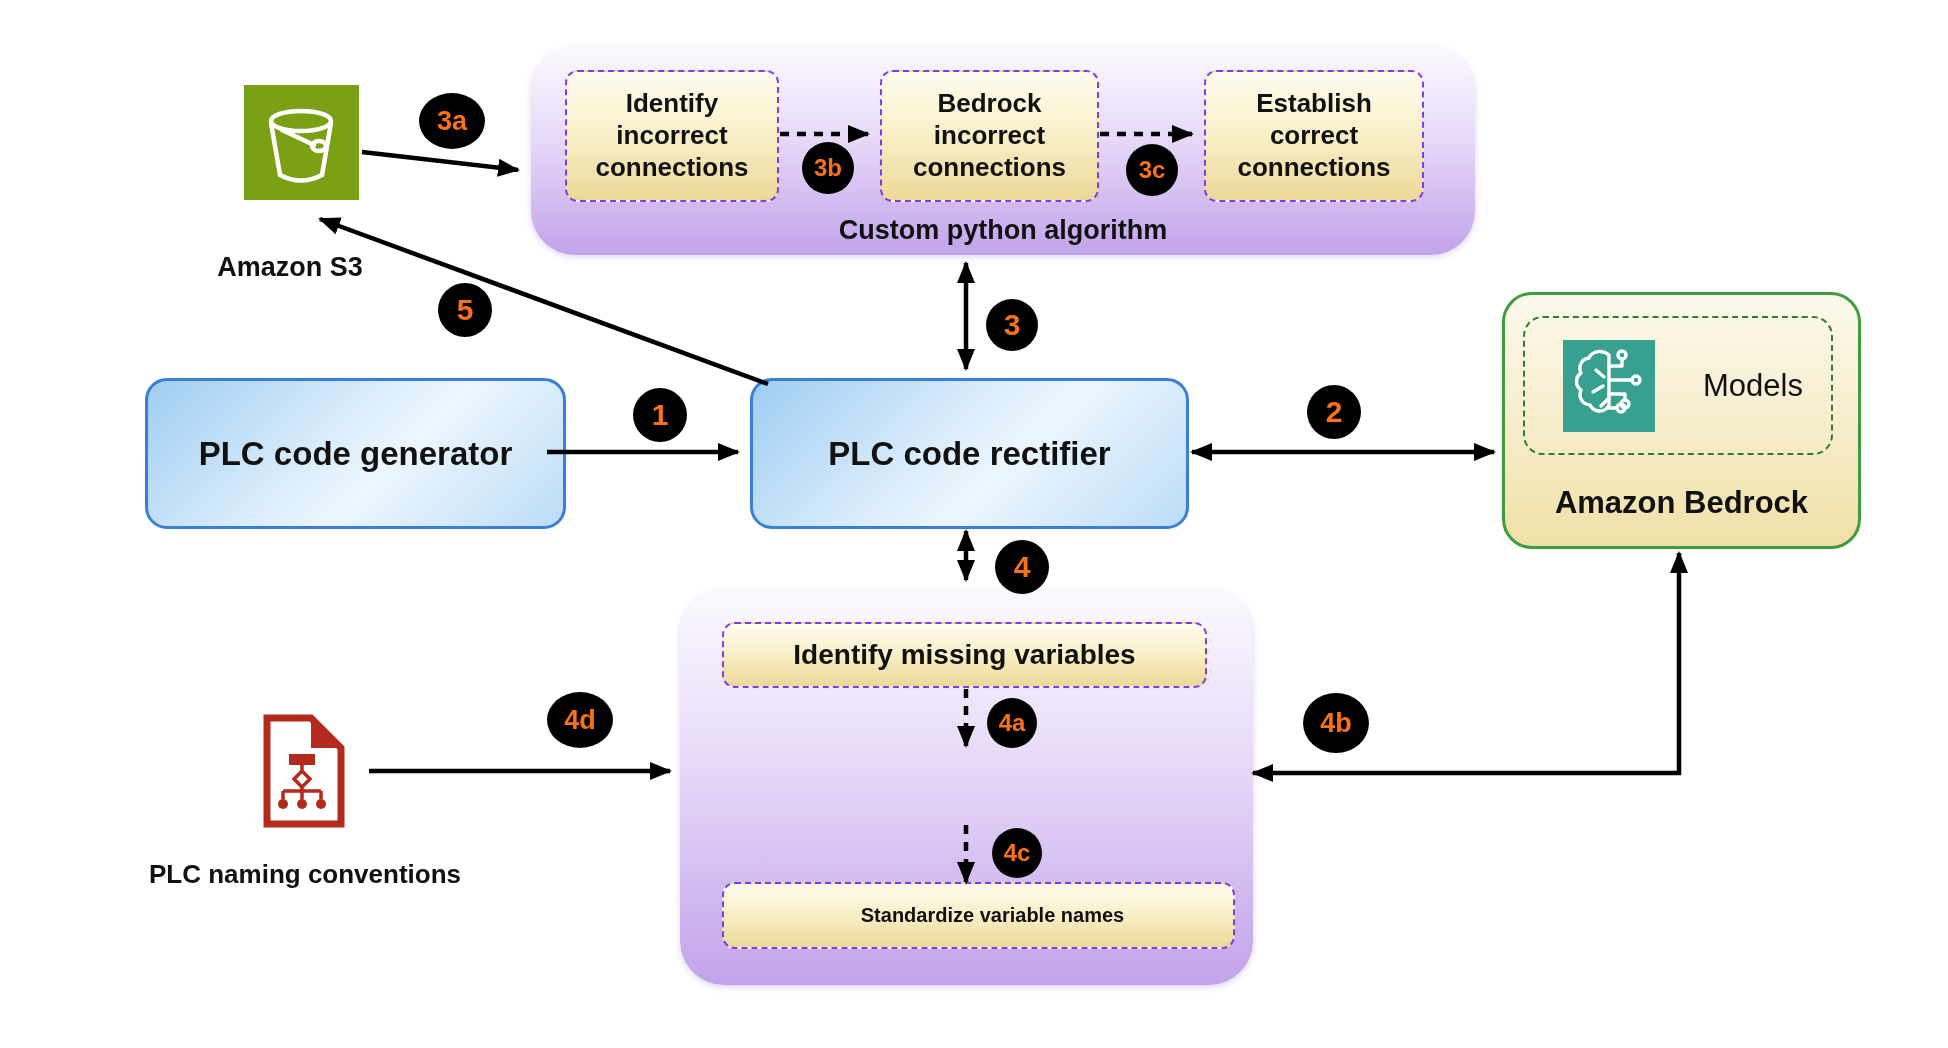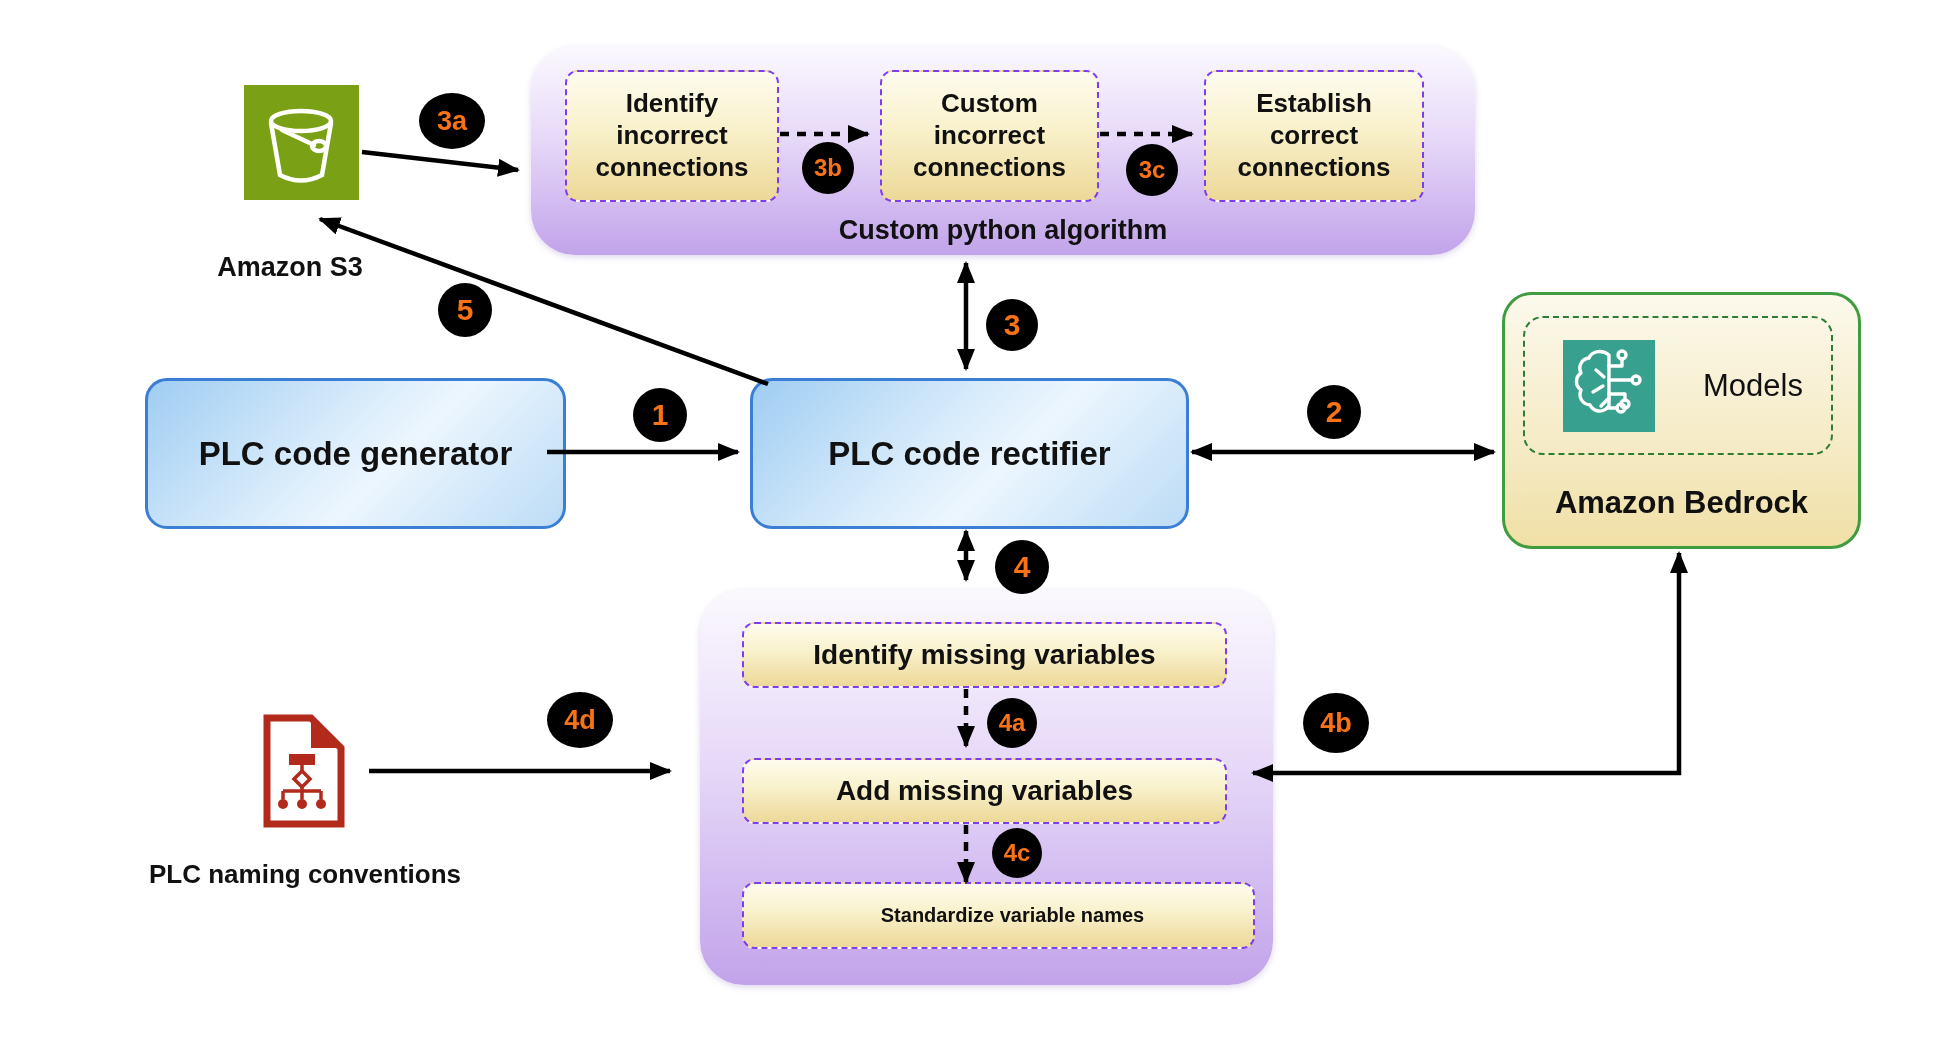--- a/index.html
+++ b/index.html
@@ -45,21 +45,21 @@
 <div class="abs purple-group" style="left:531px;top:47px;width:944px;height:208px;">
   <div class="abs step-box center" style="left:34px;top:23px;width:210px;height:128px;font-size:26px;">
     <div>
       <div>Identify</div>
       <div>incorrect</div>
       <div>connections</div>
     </div>
   </div>
   <div class="abs step-box center" style="left:349px;top:23px;width:215px;height:128px;font-size:26px;">
     <div>
-      <div>Custom</div>
+      <div>Bedrock</div>
       <div>incorrect</div>
       <div>connections</div>
     </div>
   </div>
   <div class="abs step-box center" style="left:673px;top:23px;width:216px;height:128px;font-size:26px;">
     <div>
       <div>Establish</div>
       <div>correct</div>
       <div>connections</div>
     </div>
@@ -88,23 +88,22 @@
             <circle cx="58" cy="68" r="4"></circle>
         </g>
       </svg>
     </div>
     <div style="font-size:31px;font-weight:400;">Models</div>
   </div>
 
   <div class="abs center" style="left:0;top:178px;width:100%;height:60px;font-size:31px;font-weight:600;">Amazon Bedrock</div>
 </div>
 
-<div class="abs purple-group" style="left:680px;top:590px;width:573px;height:395px;margin-left:20px;">
+<div class="abs purple-group" style="left:680px;top:590px;width:573px;height:395px;">
   <div class="abs step-box center" style="left:42px;top:32px;width:481px;height:62px;font-size:28px;">Identify missing variables</div>
-  <div class="abs step-box center" style="left:42px;top:168px;width:481px;height:62px;font-size:28px;">Add missing variables</div>
   <div class="abs step-box center" style="left:42px;top:292px;width:481px;height:63px;font-size:20px;padding-left:28px;">Standardize variable names</div>
 </div>
 
 <div class="abs" style="left:253px;top:711px;width:96px;height:120px;">
   <svg width="96" height="120" viewBox="0 0 96 120">
     <g stroke="#b22a1c" stroke-width="7" fill="none">
       <path d="M14 7 H58 L88 37 V113 H14 Z"></path>
     </g>
     <path d="M58 7 V37 H88 Z" fill="#b22a1c"></path>
     <rect x="36" y="43" width="26" height="11" fill="#b22a1c"></rect>

